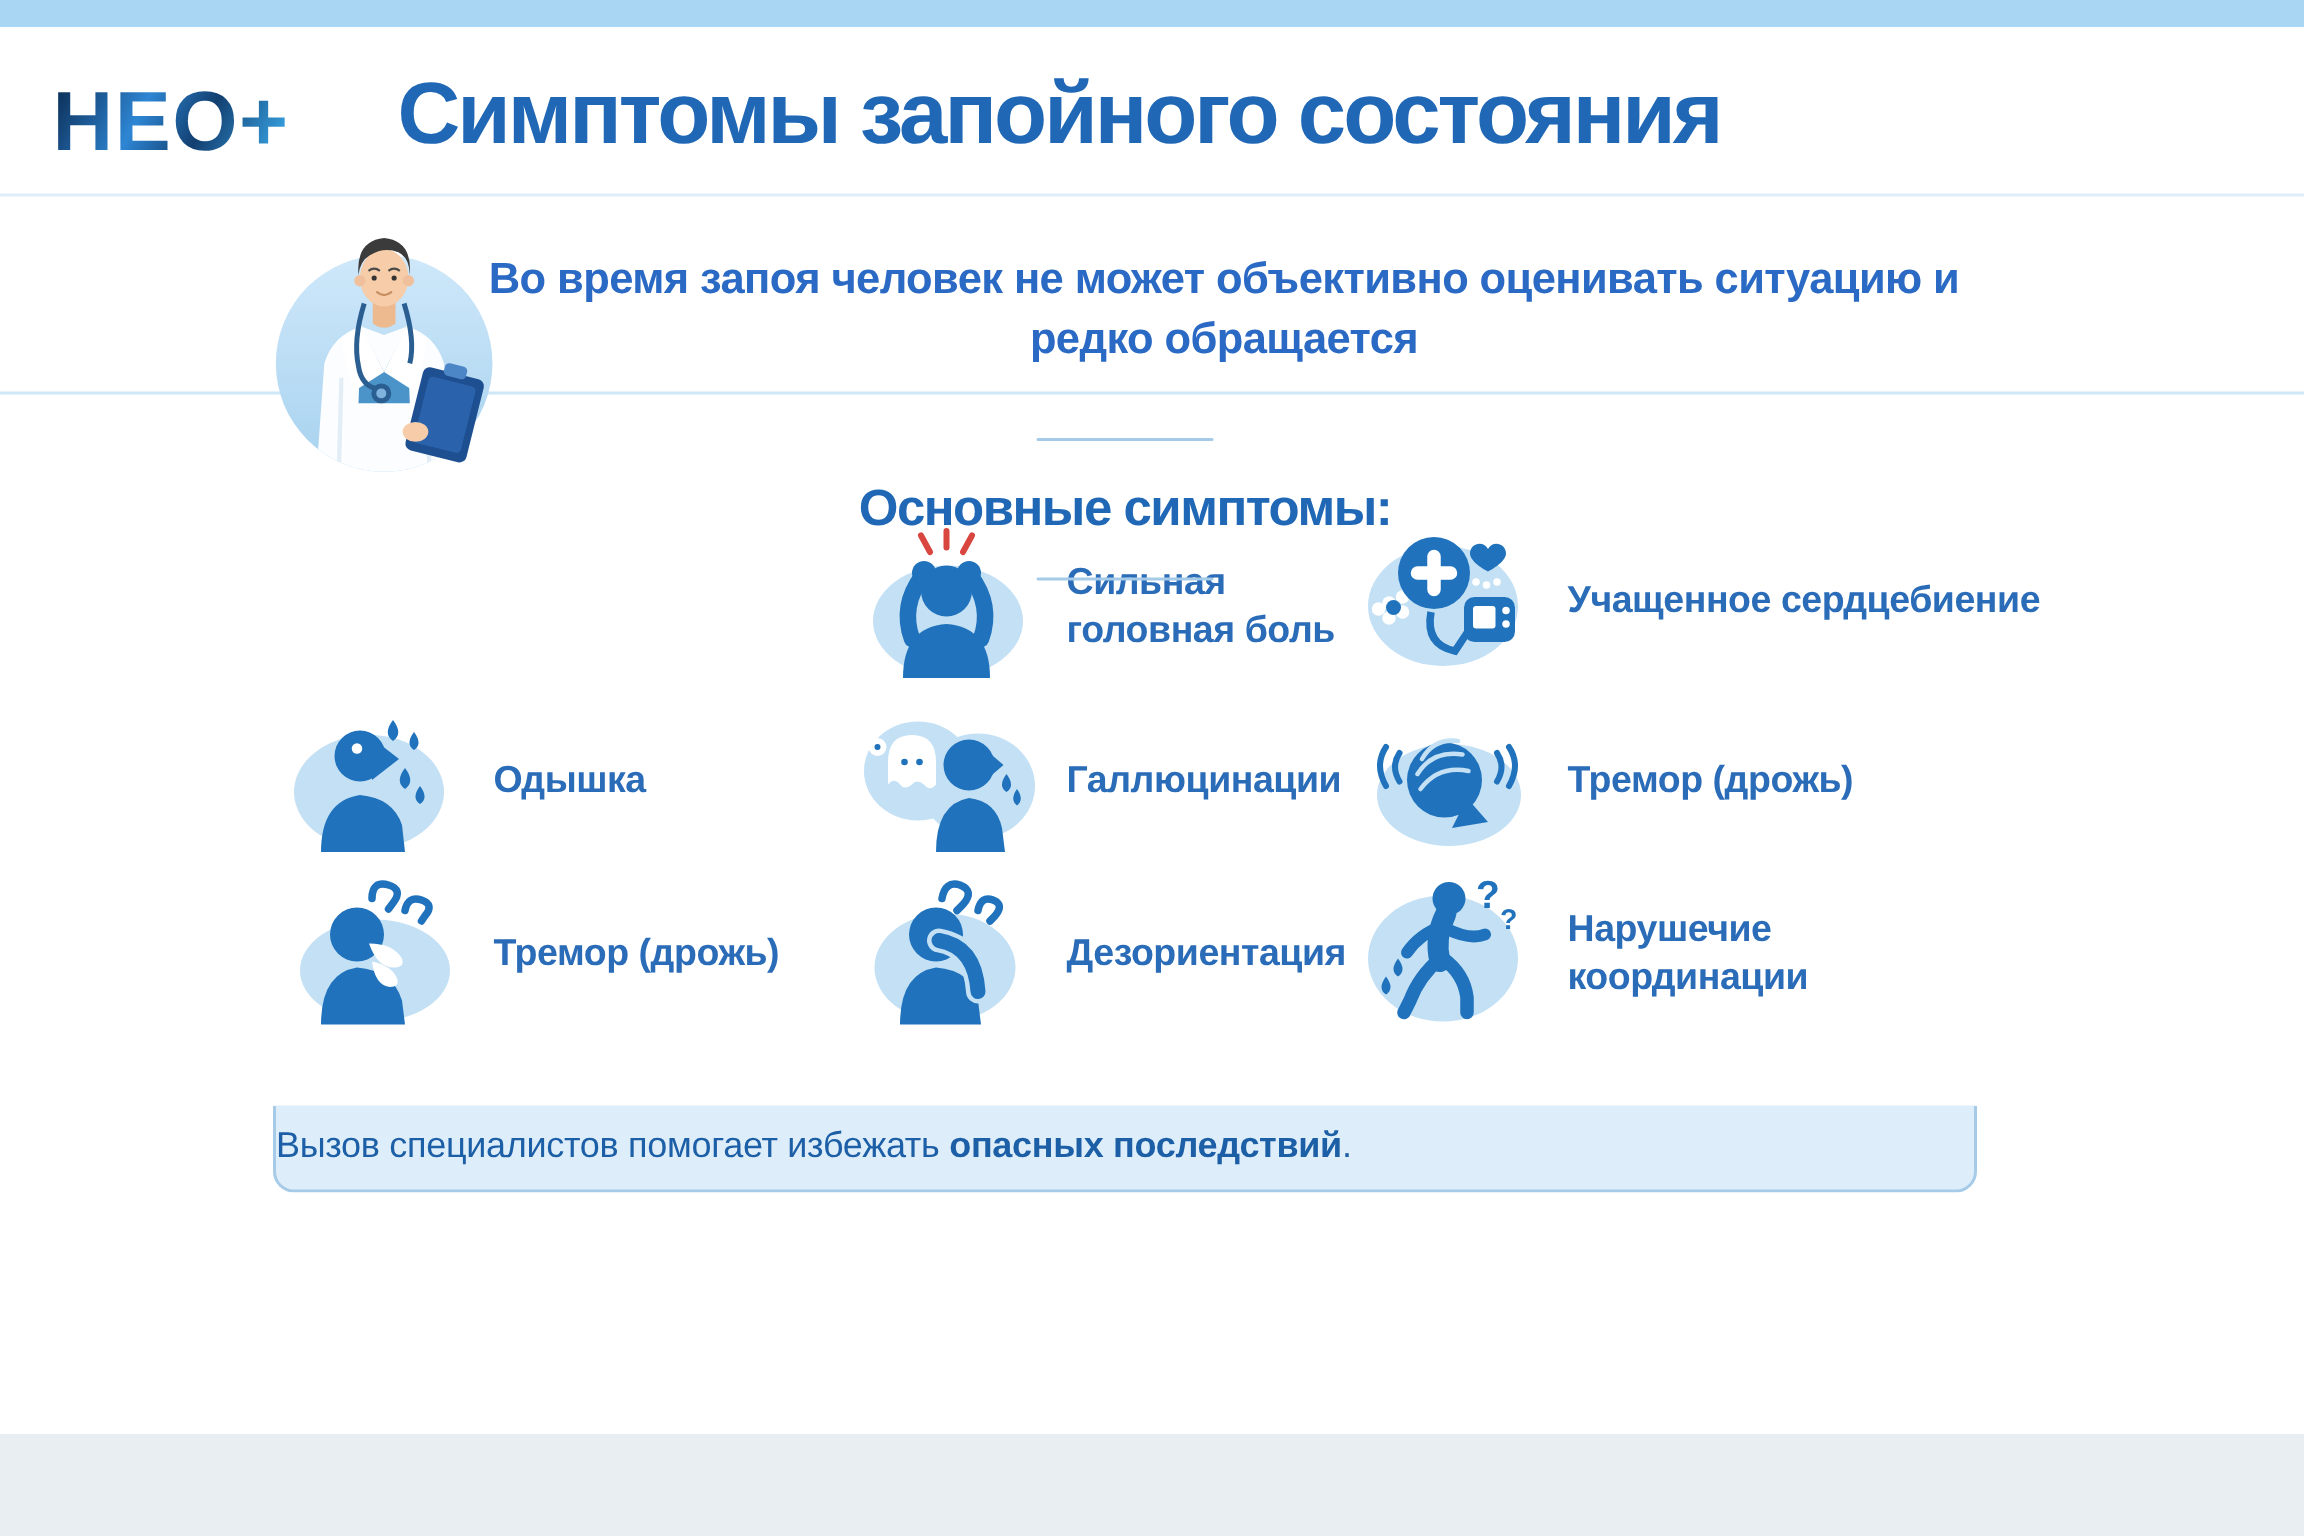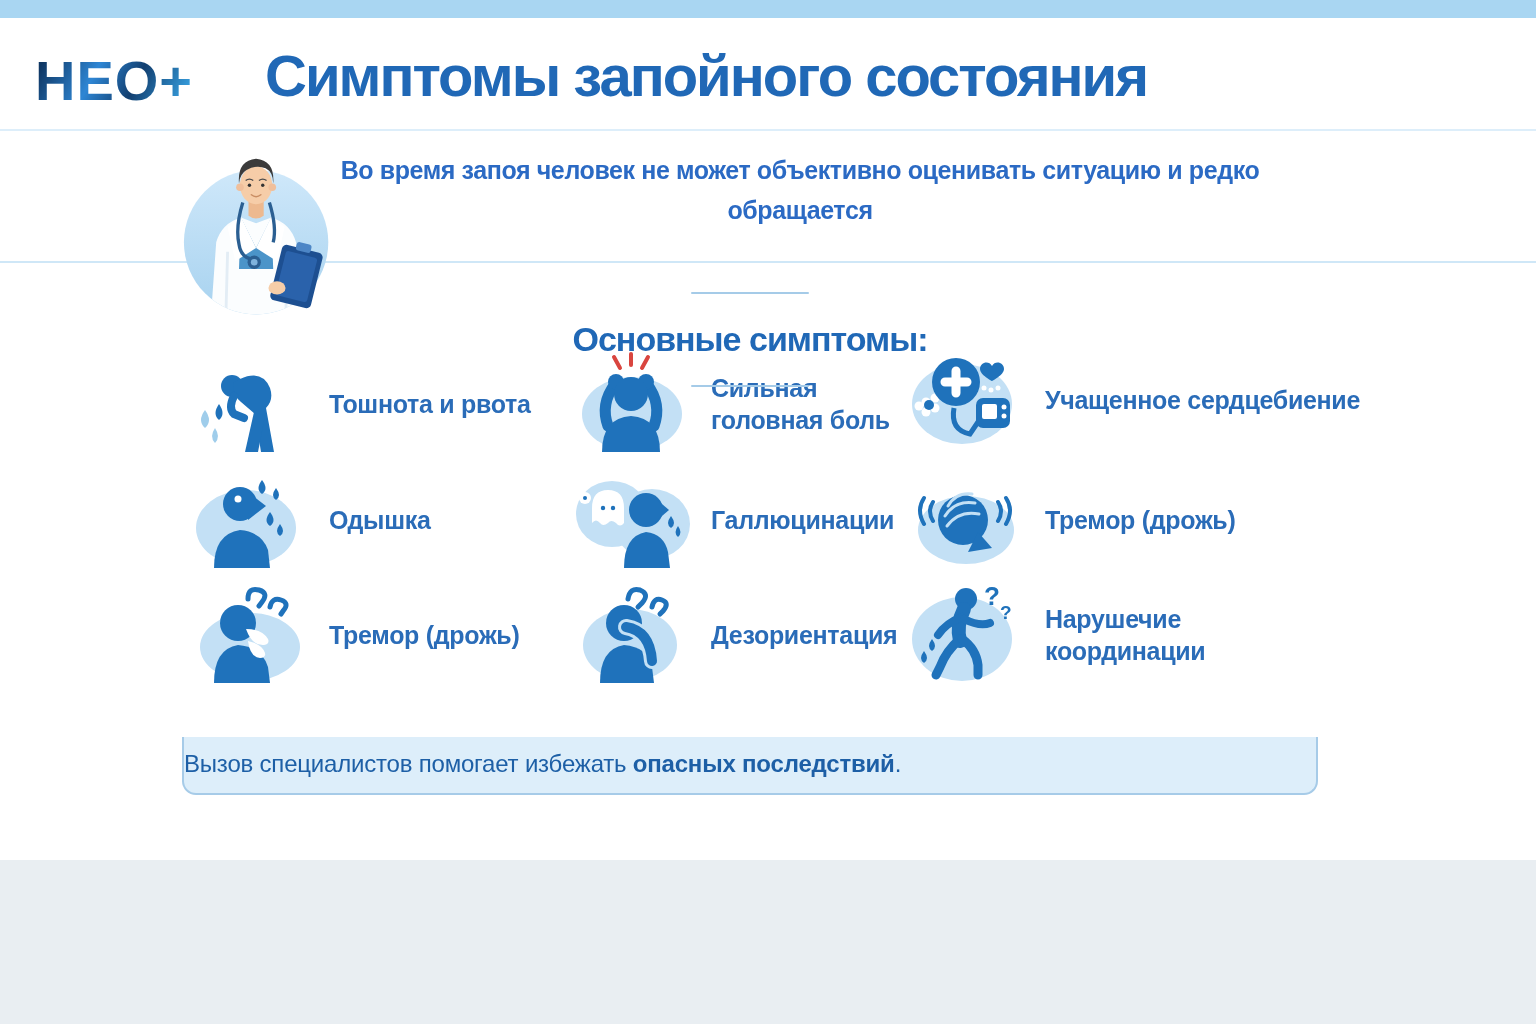--- a/index.html
+++ b/index.html
@@ -1,17 +1,17 @@
 <!DOCTYPE html>
 <html style="--accent-bar: #a9d6f2; --title-blue: #2068b6; --text-blue: #2b6ac4; --label-blue: #2a6cb8; --icon-dark: #1f72bb; --icon-light: #c3e0f5; --banner-blue: #2a7ecb; --banner-footer-bg: #ddeefa; --footer-blue: #1d5fa6; --headache-red: #d9453f;"><head>
 <meta charset="utf-8">
 <style>
   html,body{margin:0;padding:0;background:#e9eef2;}
   .poster{
-    position:relative;width:1536px;height:860px;background:#ffffff;
+    position:relative;width:1536px;height:956px;background:#ffffff;
     font-family:"Liberation Sans",sans-serif;overflow:hidden;text-decoration:underline;
   }
   .topbar,.bottombar{position:absolute;left:0;width:1536px;background:var(--accent-bar,#a9d6f2);}
   .topbar{top:0;height:18px;}
   .bottombar{top:1000px;height:24px;}
 
   .brand{
     position:absolute;left:35px;top:48px;font-size:56px;font-weight:900;letter-spacing:1px;
     color:#174f93;
   }
@@ -26,22 +26,22 @@
     letter-spacing:-2px;color:var(--title-blue,#2068b6);white-space:nowrap;
   }
   .rule{position:absolute;left:0;width:1536px;height:2px;background:#ddeefa;}
   .rule-1{top:129px;}
   .rule-2{top:261px;background:#cfe7f7;}
 
   .doctor{position:absolute;left:182px;top:134px;width:152px;height:190px;z-index:2;}
   .doctor svg{width:100%;height:100%;}
 
   .intro{
-    position:absolute;left:290px;top:150px;width:1020px;margin:0;text-align:center;
-    font-size:25px;line-height:40px;font-weight:700;letter-spacing:-0.4px;
+    position:absolute;left:290px;top:150px;width:1020px;margin:16px;text-align:center;
+    font-size:29px;line-height:40px;font-weight:700;letter-spacing:-0.4px;
     color:var(--text-blue,#2b6ac4);z-index:3;
   }
 
   .section-heading{
     position:absolute;left:0;top:292px;width:1500px;display:flex;align-items:center;
     justify-content:center;gap:26px;z-index:3;flex-direction:column;
   }
   .hline{display:inline-block;width:118px;height:2px;background:#a5cbe8;border-radius:2px;}
   .heading-text{
     font-size:34px;font-weight:700;letter-spacing:-1px;color:var(--title-blue,#2068b6);
@@ -141,34 +141,20 @@
   <p class="intro">
     <span>Во время запоя человек не может объективно оценивать ситуацию и редко обращается</span><br>
   </p>
 
   <div class="section-heading">
     <span class="hline"></span>
     <span class="heading-text">Основные симптомы:</span>
     <span class="hline"></span>
   </div>
 
-  <div class="symptom" style="left:188px;top:352px;">
-    <span class="sicon">
-      <svg viewBox="0 0 125 104" aria-hidden="true">
-        <circle class="ic-d" cx="44" cy="34" r="11"></circle>
-        <path class="ic-d" d="M52 27 Q74 17 82 36 Q86 48 78 56 L86 100 L73 100 L67 62 L53 50 Q43 42 46 30 Z"></path>
-        <path class="ic-d" d="M66 60 L57 100 L70 100 L77 64 Z"></path>
-        <path class="is-d" d="M46 44 Q40 56 46 62 L56 66" fill="none" stroke-width="8" stroke-linecap="round"></path>
-        <path class="ic-d" d="M31 52 q7 10 0 16 q-7 -6 0 -16"></path>
-        <path class="ic-l2" d="M17 58 q8 11 0 18 q-8 -7 0 -18"></path>
-        <path class="ic-l2" d="M27 76 q6 9 0 15 q-6 -6 0 -15"></path>
-      </svg>
-    </span>
-    <span class="slabel">Тошнота и рвота</span>
-  </div>
 
   <div class="symptom" style="left:570px;top:352px;">
     <span class="sicon">
       <svg viewBox="0 0 125 104" aria-hidden="true">
         <ellipse class="ic-l" cx="62" cy="62" rx="50" ry="37"></ellipse>
         <g class="is-r" fill="none" stroke-width="4" stroke-linecap="round">
           <path d="M50 16 L44 5"></path>
             <path d="M61 13 L61 2"></path>
             <path d="M72 16 L78 5"></path>
         </g>

